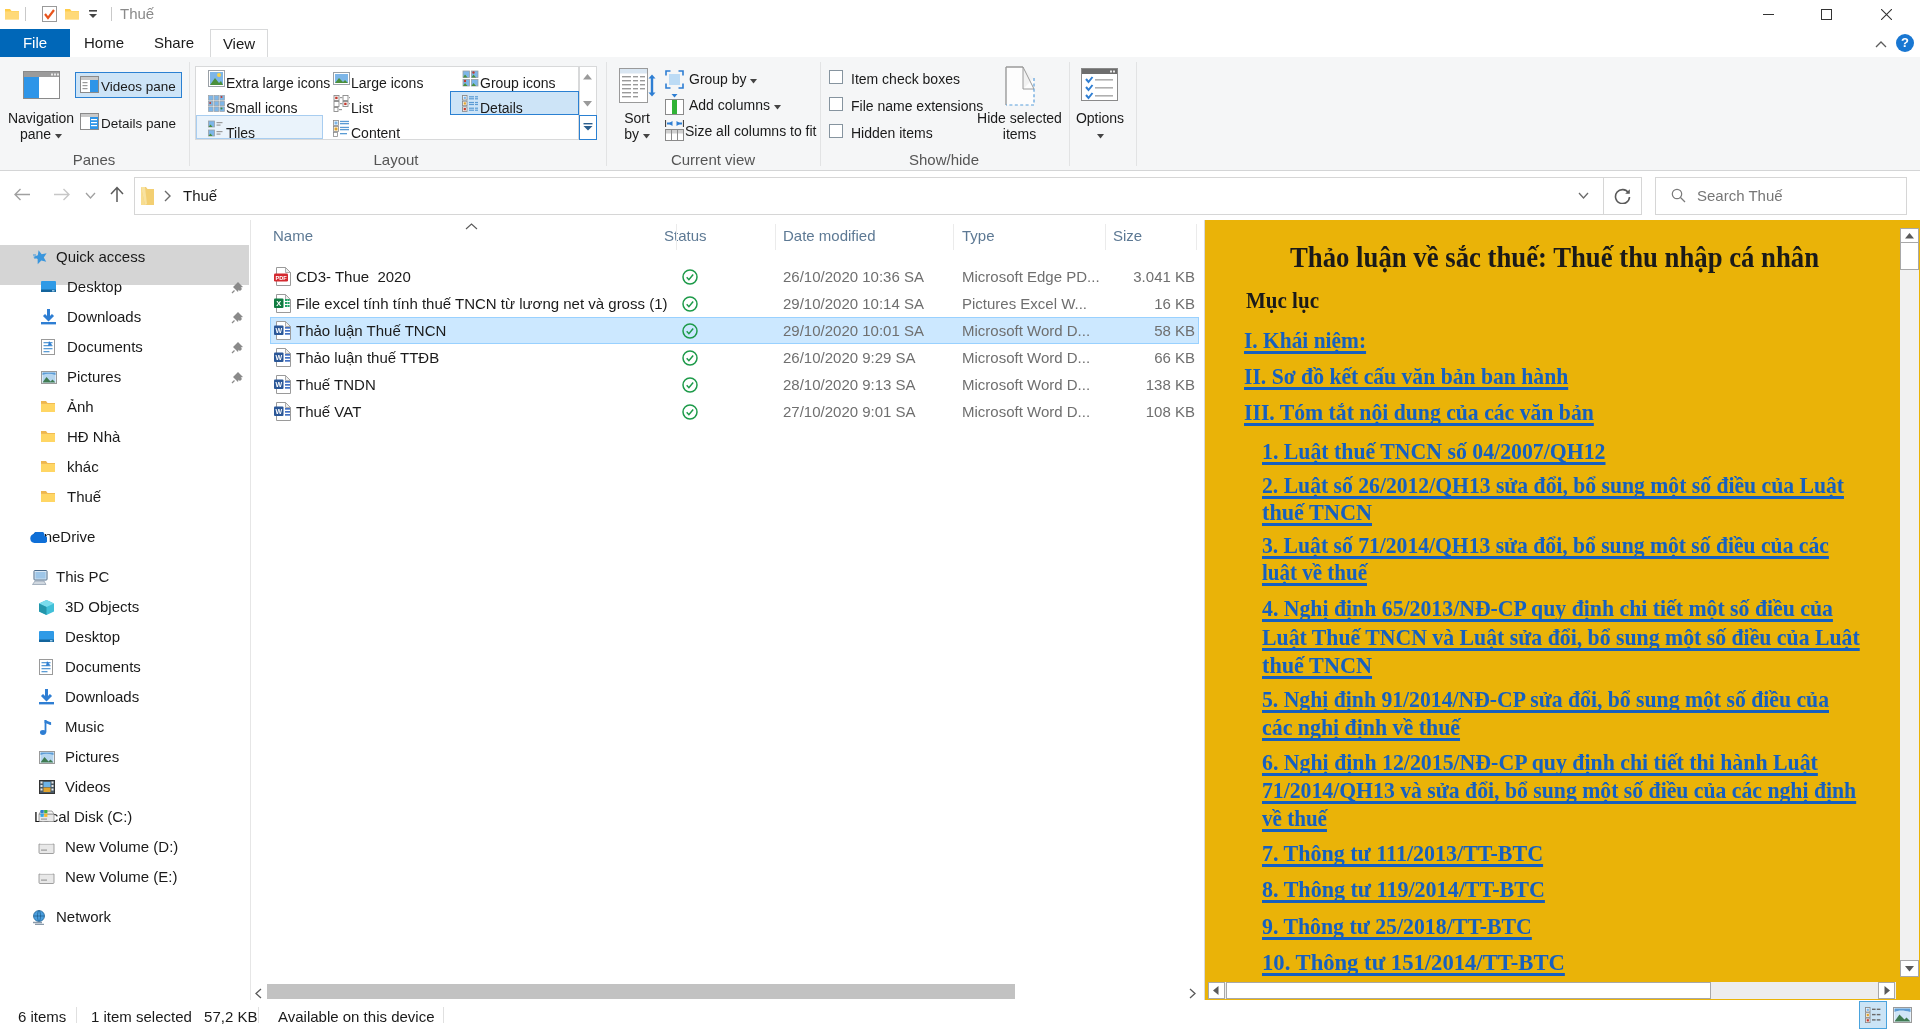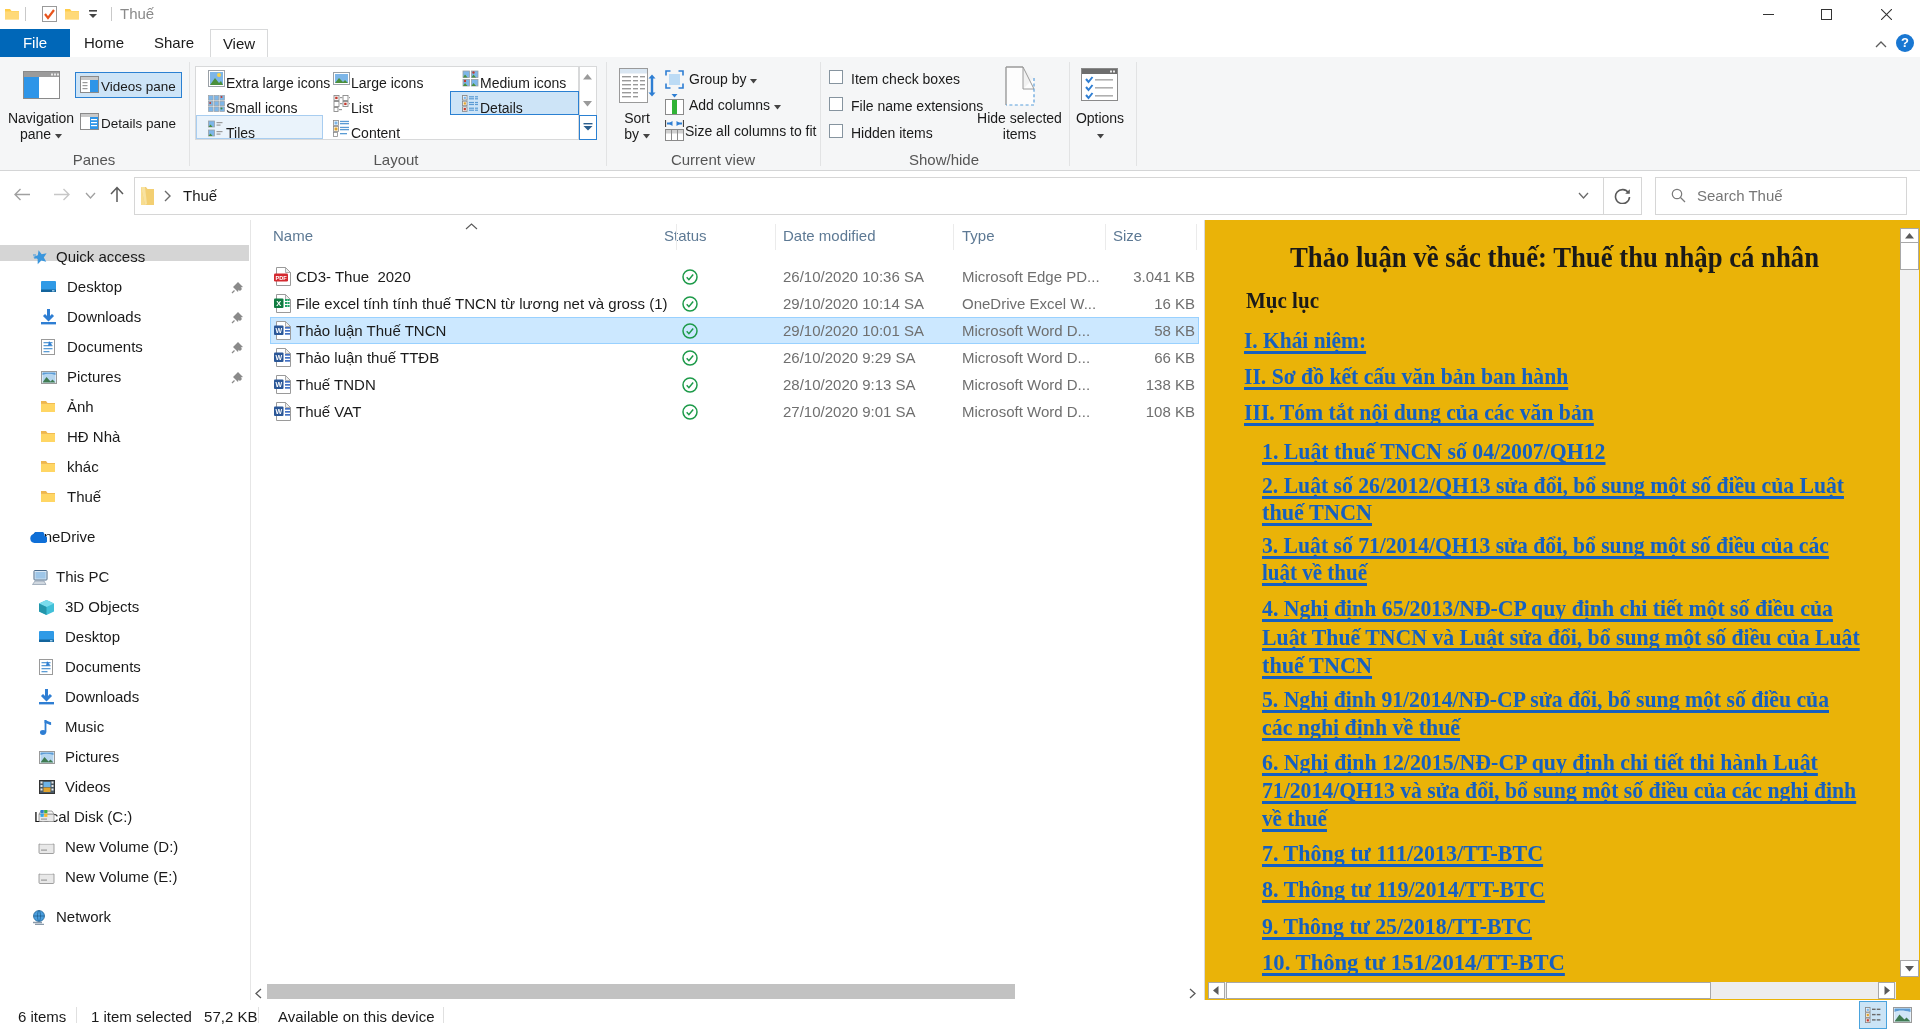--- a/index.html
+++ b/index.html
@@ -7,21 +7,21 @@
 .abs{position:absolute}
 .titlebar{left:0;top:0;width:1920px;height:29px;background:#fff}
 .tabbar{left:0;top:29px;width:1920px;height:28px;background:#fff}
 .tab{position:absolute;top:0;height:28px;line-height:28px;text-align:center;color:#1a1a1a}
 .ribbon{left:0;top:57px;width:1920px;height:114px;background:#f5f6f7;border-bottom:1px solid #d4d5d6;font-size:14px}
 .glabel{position:absolute;color:#555;font-size:15px;text-align:center;white-space:nowrap;transform:translateX(-50%)}
 .gsep{position:absolute;top:5px;height:104px;width:1px;background:#e2e3e4}
 .addr{left:0;top:171px;width:1920px;height:49px;background:#fff}
 .box{position:absolute;border:1px solid #d6d6d6;background:#fff}
 .sidebar{left:0;top:220px;width:249px;height:780px;background:#fff}
-.srow{position:absolute;left:0;width:249px;height:16px;line-height:24px;white-space:nowrap}
+.srow{position:absolute;left:0;width:249px;height:40px;line-height:24px;white-space:nowrap}
 .srow svg{position:absolute;top:4px}
 .filelist{left:250px;top:220px;width:953px;height:780px;background:#fff}
 .hdr{position:absolute;top:2px;height:28px;line-height:28px;color:#5d7994;font-size:15px}
 .hsep{position:absolute;top:4px;height:26px;width:1px;background:#ebebeb}
 .frow{position:absolute;left:0;height:27px;line-height:27px;white-space:nowrap}
 .fname{position:absolute;left:46px;color:#1b1b1b;white-space:pre}
 .fmeta{position:absolute;color:#6f6f6f}
 .preview{left:1204px;top:220px;width:784px;height:780px;background:#eab308;font-family:"Liberation Serif",serif}
 .pl{position:absolute;font-size:24px;line-height:27px;font-weight:bold;color:#1660c0;text-decoration:underline;text-decoration-thickness:2.5px;text-underline-offset:3px;text-decoration-skip-ink:none;white-space:nowrap;transform-origin:0 0}
 .statusbar{left:0;top:1000px;width:1920px;height:30px;background:#fff}
@@ -147,21 +147,21 @@
       <g fill="#7db6e8" stroke="#9aa0a6" stroke-width="0.8">
         <rect x="1" y="1" width="6.5" height="6.5"></rect>
         <rect x="9.5" y="1" width="6.5" height="6.5"></rect>
         <rect x="1" y="9.5" width="6.5" height="6.5"></rect>
         <rect x="9.5" y="9.5" width="6.5" height="6.5"></rect>
       </g>
       <path d="M1 7.5l2-3 2.5 3z M9.5 7.5l2-3 2.5 3z M1 16l2-3 2.5 3z M9.5 16l2-3 2.5 3z" fill="#4a8f3c"></path>
       <circle cx="3" cy="11" r="1.2" fill="#c23b2e"></circle>
       <circle cx="11.5" cy="2.5" r="1.2" fill="#c23b2e"></circle>
     </svg>
-  <div class="abs" style="left:480px;top:18px">Medium icons</div>
+  <div class="abs" style="left:480px;top:18px">Group icons</div>
 
   <svg class="ic" style="left:208px;top:38px" width="17" height="17" viewBox="0 0 17 17">
       <g fill="#7db6e8" stroke="#9aa0a6" stroke-width="0.7">
         <rect x="0.5" y="0.5" width="4.6" height="4.6"></rect>
         <rect x="6.2" y="0.5" width="4.6" height="4.6"></rect>
         <rect x="11.9" y="0.5" width="4.6" height="4.6"></rect>
         <rect x="0.5" y="6.2" width="4.6" height="4.6"></rect>
         <rect x="6.2" y="6.2" width="4.6" height="4.6"></rect>
         <rect x="11.9" y="6.2" width="4.6" height="4.6"></rect>
         <rect x="0.5" y="11.9" width="4.6" height="4.6"></rect>
@@ -646,21 +646,21 @@
           <rect x="14" y="8" width="1.6" height="2"></rect>
           <rect x="14" y="11" width="1.6" height="2"></rect>
         </g>
       </svg>
     <span class="fname">File excel tính tính thuế TNCN từ lương net và gross (1)</span>
     <svg class="ic" style="left:432px;top:6px" width="16" height="16" viewBox="0 0 16 16">
         <circle cx="8" cy="8" r="7" fill="none" stroke="#1d9a49" stroke-width="1.5"></circle>
         <path d="M4.7 8.3l2.2 2.4 4.3-5.2" fill="none" stroke="#1d9a49" stroke-width="1.5"></path>
       </svg>
     <span class="fmeta" style="left:533px">29/10/2020 10:14 SA</span>
-    <span class="fmeta" style="left:712px">OneDrive Excel W...</span>
+    <span class="fmeta" style="left:712px">Pictures Excel W...</span>
     <span class="fmeta" style="left:855px;width:90px;text-align:right">16 KB</span>
   </div>
   <div class="frow" style="top:97px">
     <svg class="ic" style="left:24px;top:4px" width="17" height="19" viewBox="0 0 17 19">
         <path d="M2.5 0.5h9l5 5v13h-14z" fill="#fff" stroke="#9a9a9a"></path>
         <path d="M11.5 0.5l5 5h-5z" fill="#ededed" stroke="#9a9a9a" stroke-width="0.8"></path>
         <rect x="0" y="4.5" width="9.5" height="9.5" rx="1" fill="#2b5797"></rect>
         <text x="4.7" y="11.8" font-family="Liberation Sans" font-size="7" font-weight="bold" fill="#fff" text-anchor="middle">W</text>
         <g fill="#4472c4">
           <rect x="11" y="6" width="5" height="1.7"></rect>

